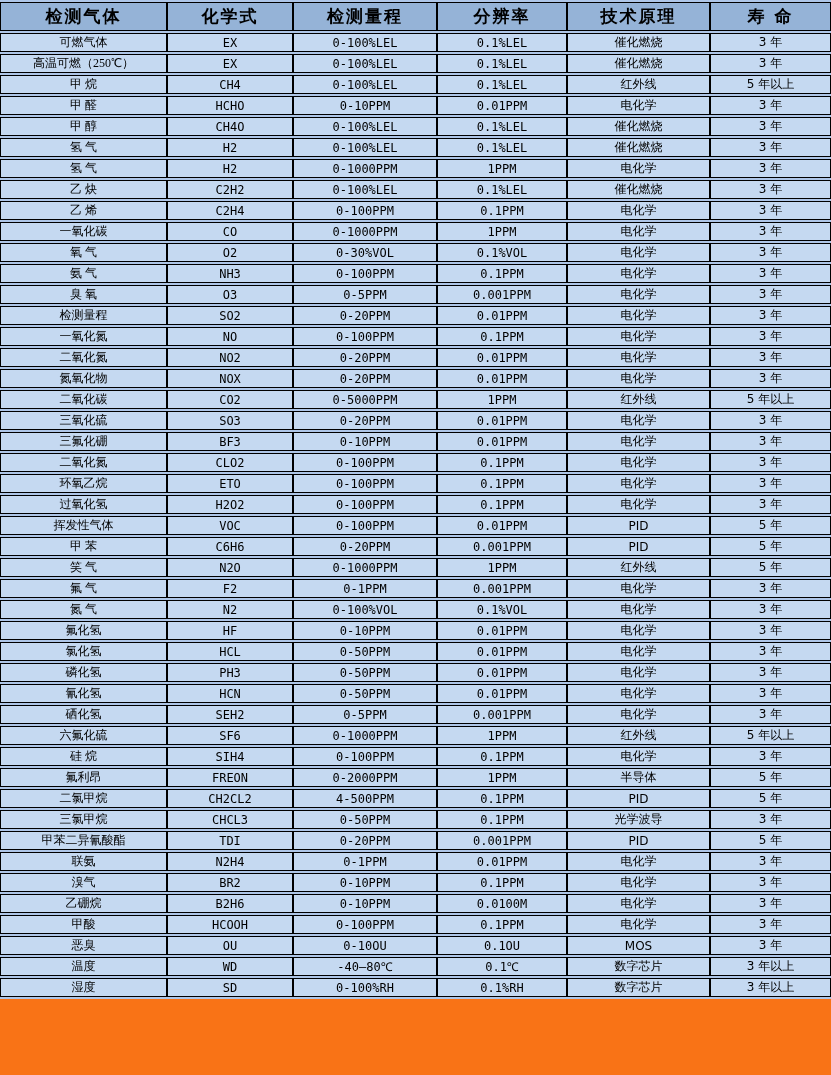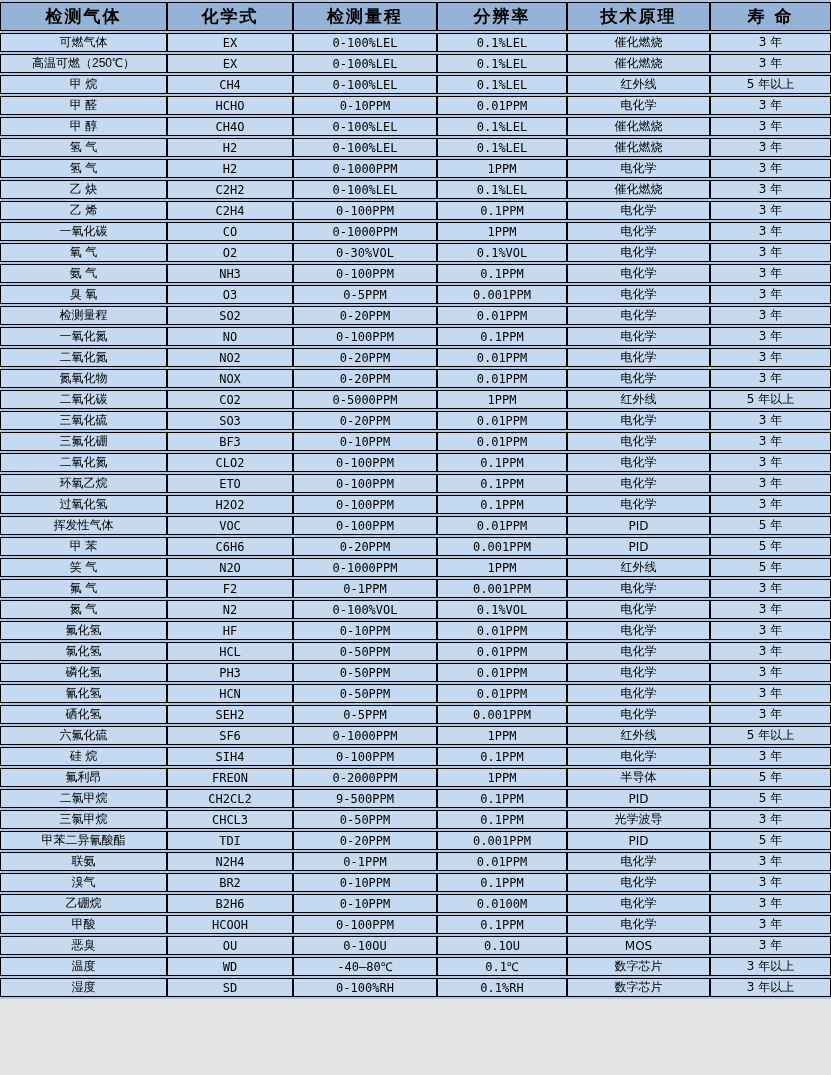--- a/index.html
+++ b/index.html
@@ -4,21 +4,21 @@
 <style>
   html, body {
     margin: 0;
     padding: 0;
     background: #aec6e8;
     font-family: "DejaVu Sans", sans-serif;
   }
   .page {
     width: 831px;
     height: 1075px;
-    background: #e5e5e5;
+    background: #f97316;
     overflow: hidden;
     box-sizing: border-box;
   }
   table.spec {
     width: 831px;
     border-collapse: separate;
     border-spacing: 0 2px;
     table-layout: fixed;
     background: #aec6e8;
   }
@@ -39,21 +39,21 @@
     font-family: "DejaVu Sans", sans-serif;
     letter-spacing: 2px;
   }
   table.spec td {
     background: #c5d9f1;
     height: 17px;
     font-size: 12px;
   }
   td.gas {
     font-size: 14px;
-    font-family: Liberation Sans, sans-serif;
+    font-family: Liberation Serif, serif;
   }
   td.mono {
     font-size: 12px;
     font-family: "DejaVu Sans Mono", monospace;
   }
   td.cn {
     font-size: 13px;
     font-family: "DejaVu Sans", sans-serif;
   }
 </style>
@@ -365,21 +365,21 @@
           <td class="gas">氟利昂</td>
           <td class="mono">FREON</td>
           <td class="mono">0-2000PPM</td>
           <td class="mono">1PPM</td>
           <td class="cn">半导体</td>
           <td class="cn">5 年</td>
         </tr>
         <tr>
           <td class="gas">二氯甲烷</td>
           <td class="mono">CH2CL2</td>
-          <td class="mono">9-500PPM</td>
+          <td class="mono">4-500PPM</td>
           <td class="mono">0.1PPM</td>
           <td class="cn">PID</td>
           <td class="cn">5 年</td>
         </tr>
         <tr>
           <td class="gas">三氯甲烷</td>
           <td class="mono">CHCL3</td>
           <td class="mono">0-50PPM</td>
           <td class="mono">0.1PPM</td>
           <td class="cn">光学波导</td>

